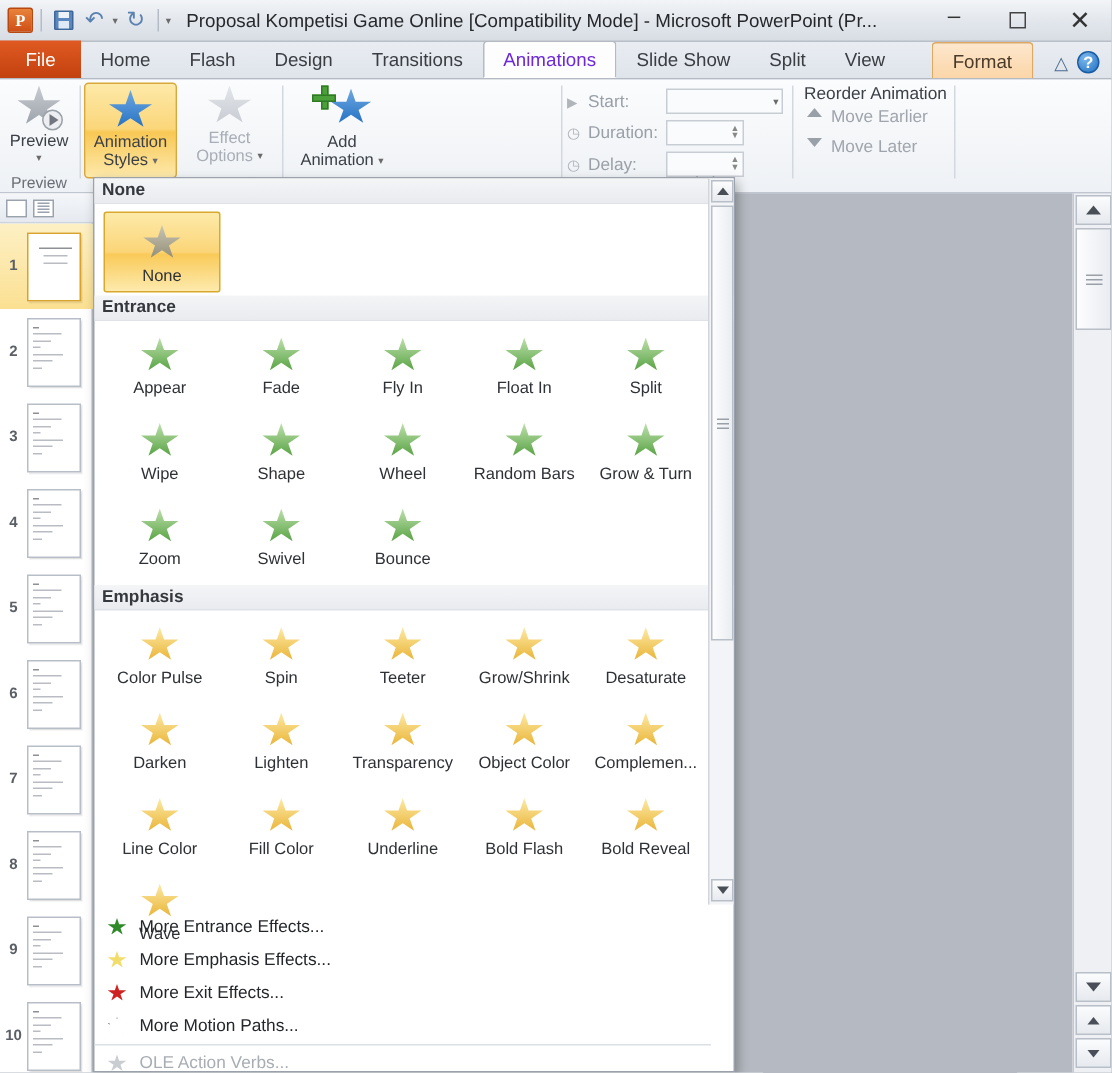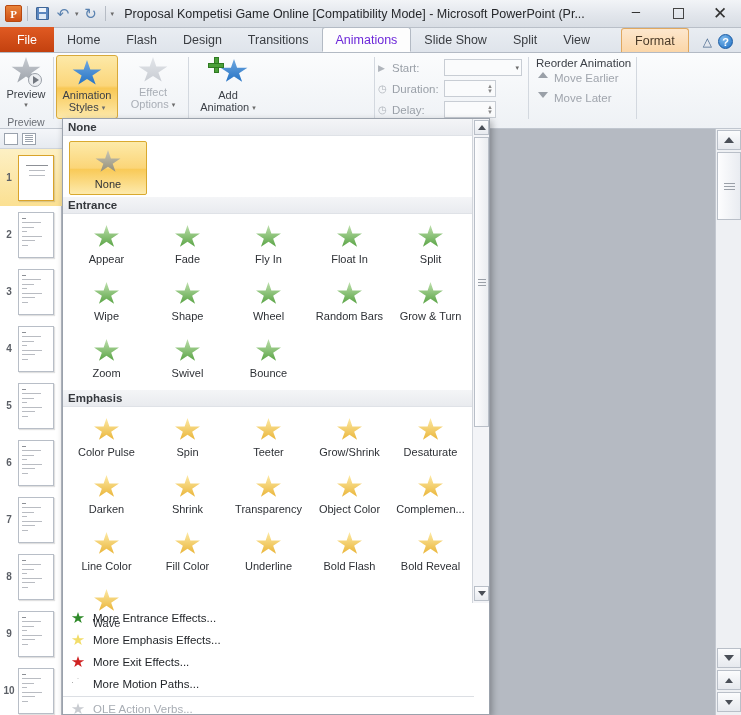--- a/index.html
+++ b/index.html
@@ -727,21 +727,21 @@
           <div class="cell">
             <div class="ico">
               <div class="star" style="width: 26px; height: 24px; background: linear-gradient(rgb(253, 234, 166), rgb(232, 176, 47));"></div>
             </div>
             <div class="lbl">Darken</div>
           </div>
           <div class="cell">
             <div class="ico">
               <div class="star" style="width: 26px; height: 24px; background: linear-gradient(rgb(253, 234, 166), rgb(232, 176, 47));"></div>
             </div>
-            <div class="lbl">Shrink</div>
+            <div class="lbl">Lighten</div>
           </div>
           <div class="cell">
             <div class="ico">
               <div class="star" style="width: 26px; height: 24px; background: linear-gradient(rgb(253, 234, 166), rgb(232, 176, 47));"></div>
             </div>
             <div class="lbl">Transparency</div>
           </div>
           <div class="cell">
             <div class="ico">
               <div class="star" style="width: 26px; height: 24px; background: linear-gradient(rgb(253, 234, 166), rgb(232, 176, 47));"></div>

